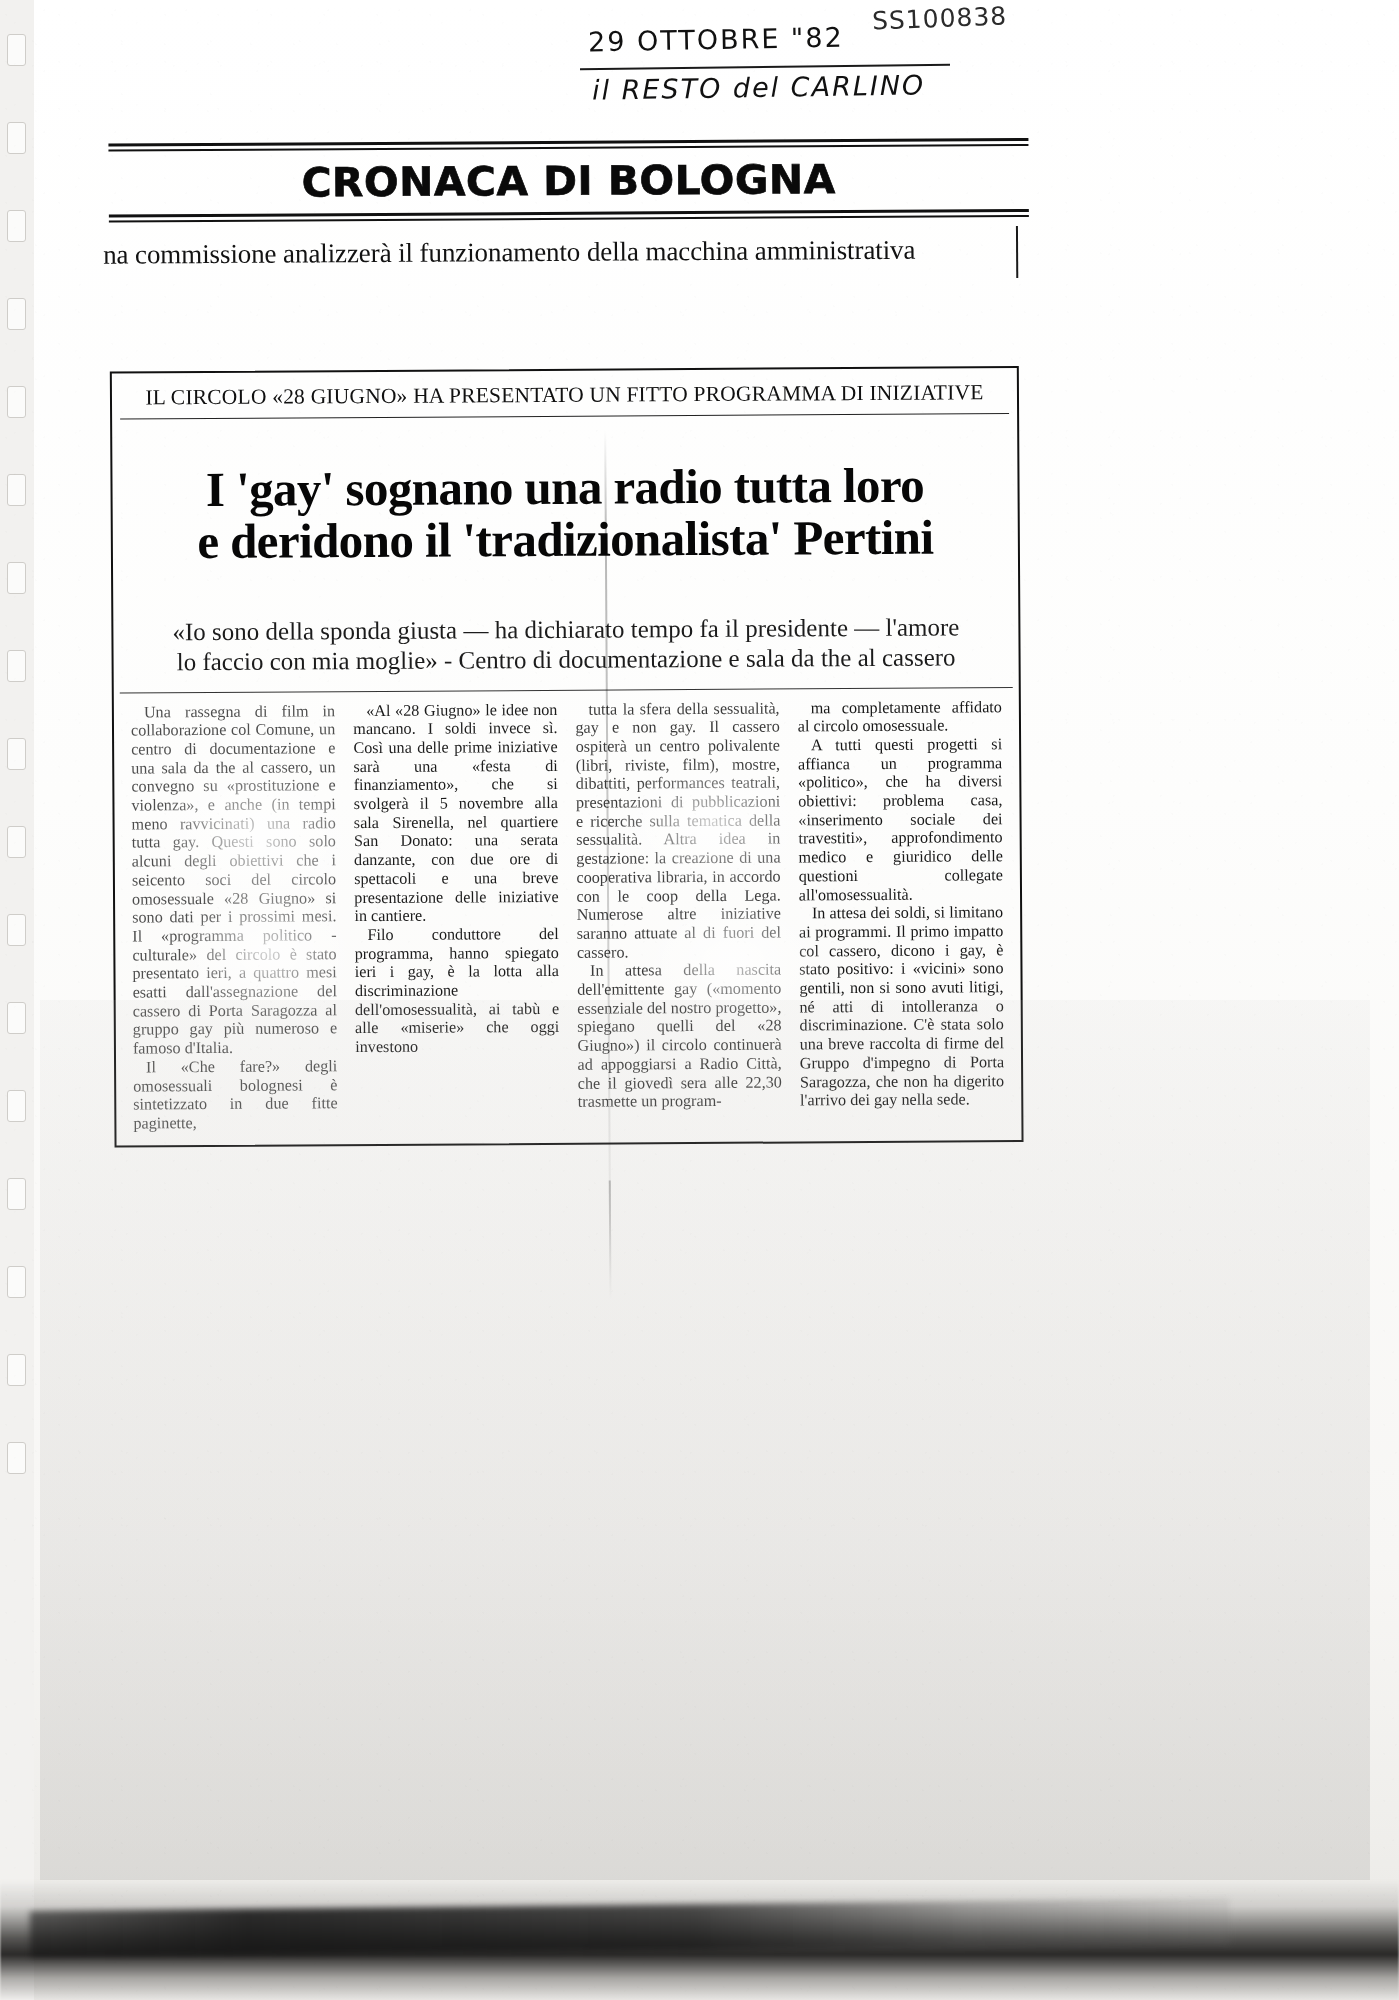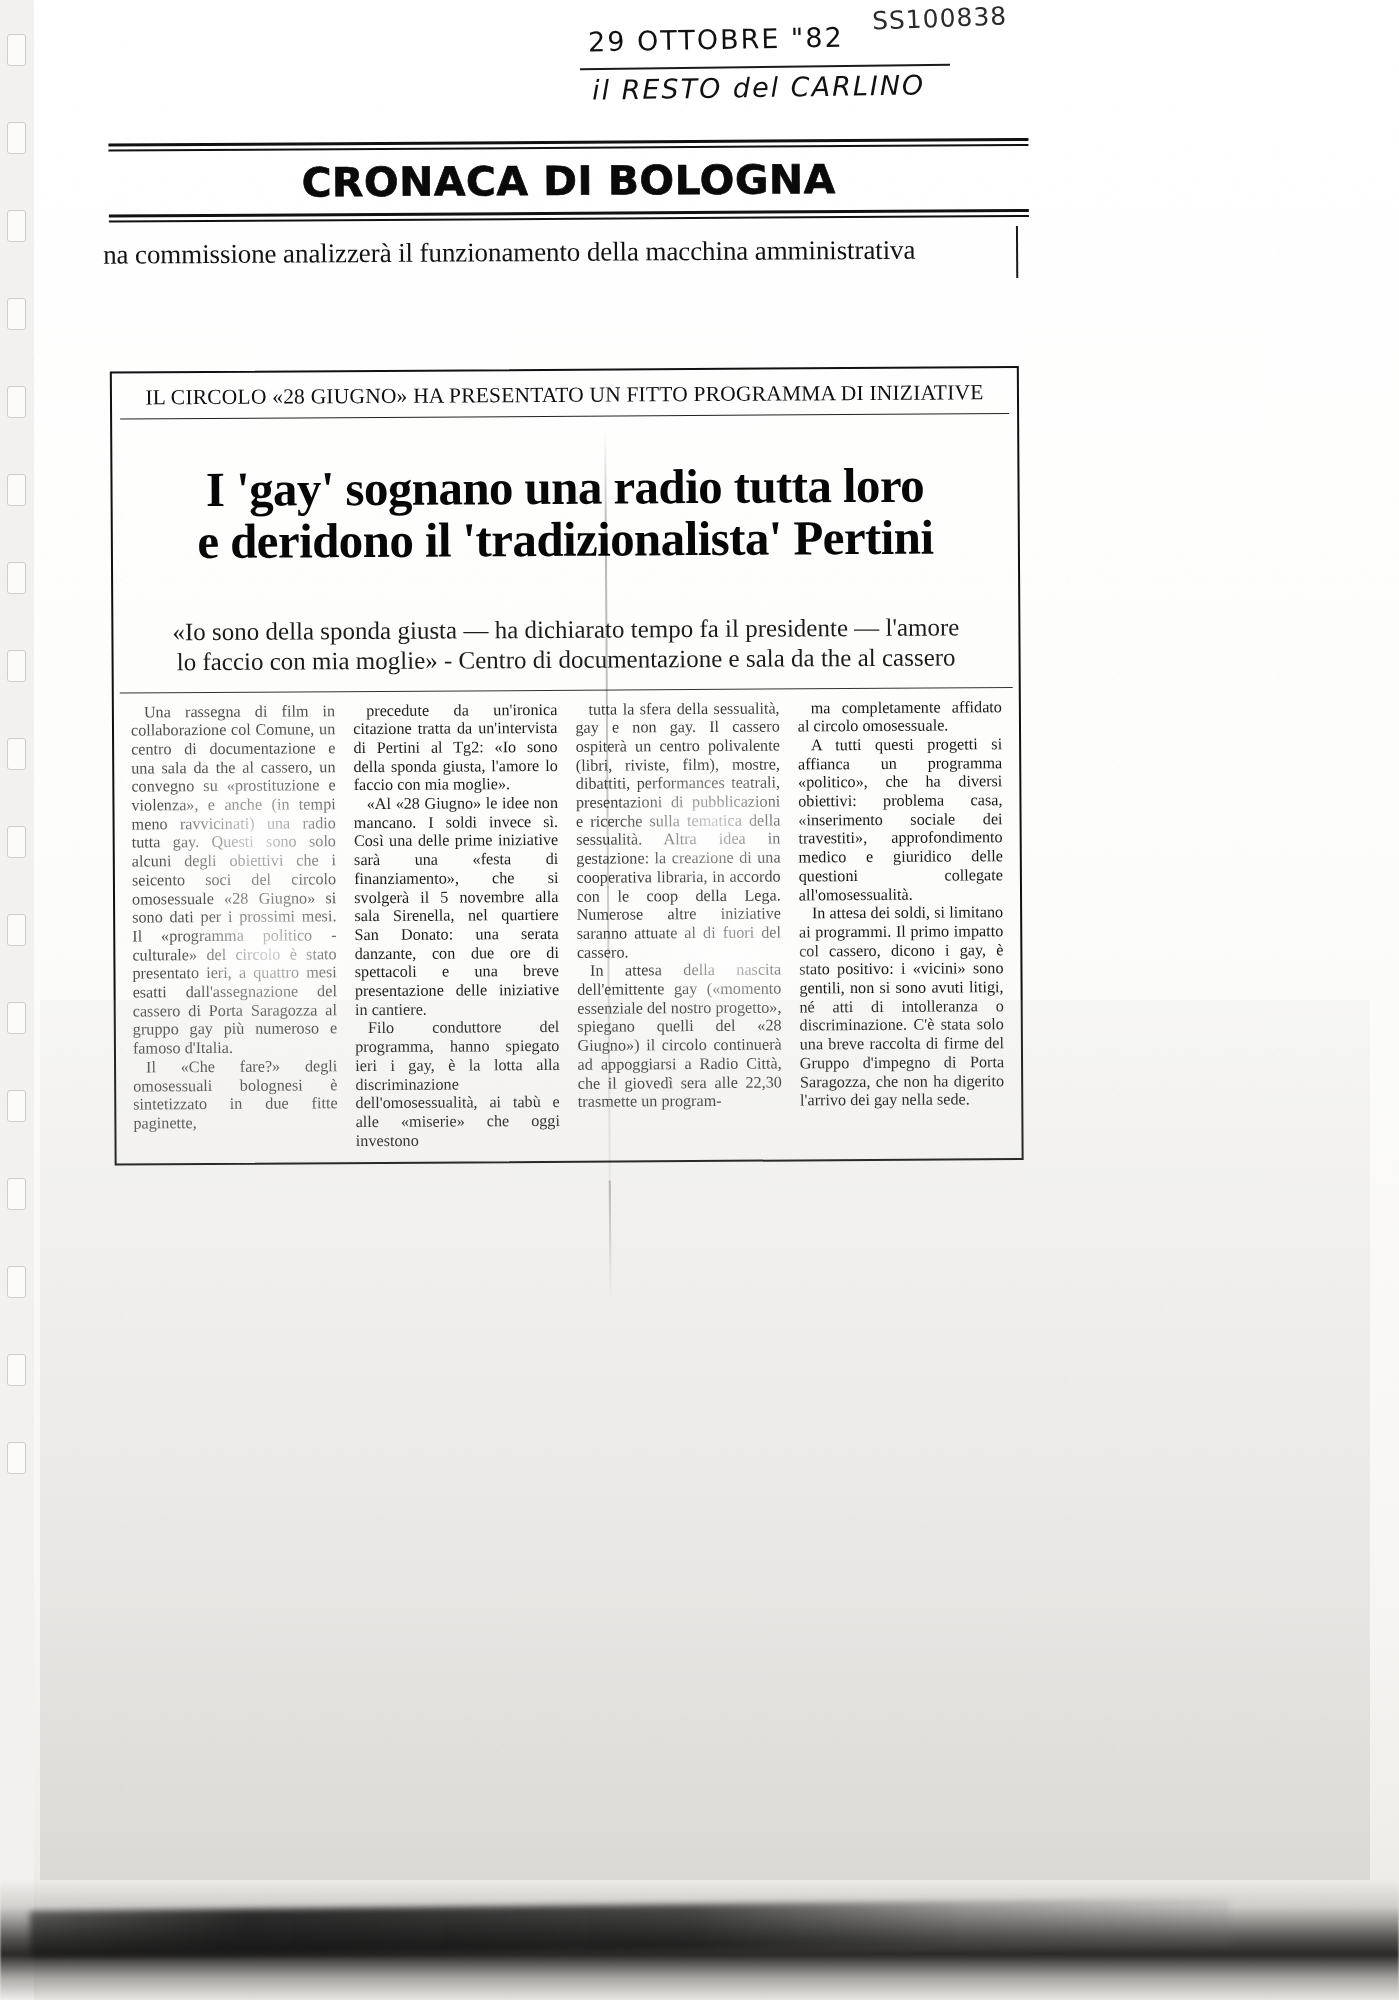--- a/index.html
+++ b/index.html
@@ -346,21 +346,20 @@
       </div>
 
       <div id="deck-rule"></div>
 
       <div id="columns">
         <div class="col" id="col-1">
             <p class="first">Una rassegna di film in collaborazione col Comune, un centro di documentazione e una sala da the al cassero, un convegno su «prostituzione e violenza», e anche (in tempi meno ravvicinati) una radio tutta gay. Questi sono solo alcuni degli obiettivi che i seicento soci del circolo omosessuale «28 Giugno» si sono dati per i prossimi mesi. Il «programma politico - culturale» del circolo è stato presentato ieri, a quattro mesi esatti dall'assegnazione del cassero di Porta Saragozza al gruppo gay più numeroso e famoso d'Italia.</p>
             <p>Il «Che fare?» degli omosessuali bolognesi è sintetizzato in due fitte paginette,</p>
           </div>
         <div class="col" id="col-2">
-            <p class="first">precedute da un'ironica citazione tratta da un'intervista di Pertini al Tg2: «Io sono della sponda giusta, l'amore lo faccio con mia moglie».</p>
             <p>«Al «28 Giugno» le idee non mancano. I soldi invece sì. Così una delle prime iniziative sarà una «festa di finanziamento», che si svolgerà il 5 novembre alla sala Sirenella, nel quartiere San Donato: una serata danzante, con due ore di spettacoli e una breve presentazione delle iniziative in cantiere.</p>
             <p>Filo conduttore del programma, hanno spiegato ieri i gay, è la lotta alla discriminazione dell'omosessualità, ai tabù e alle «miserie» che oggi investono</p>
           </div>
         <div class="col" id="col-3">
             <p class="first">tutta la sfera della sessualità, gay e non gay. Il cassero ospiterà un centro polivalente (libri, riviste, film), mostre, dibattiti, performances teatrali, presentazioni di pubblicazioni e ricerche sulla tematica della sessualità. Altra idea in gestazione: la creazione di una cooperativa libraria, in accordo con le coop della Lega. Numerose altre iniziative saranno attuate al di fuori del cassero.</p>
             <p>In attesa della nascita dell'emittente gay («momento essenziale del nostro progetto», spiegano quelli del «28 Giugno») il circolo continuerà ad appoggiarsi a Radio Città, che il giovedì sera alle 22,30 trasmette un program-</p>
           </div>
         <div class="col" id="col-4">
             <p class="first">ma completamente affidato al circolo omosessuale.</p>
             <p>A tutti questi progetti si affianca un programma «politico», che ha diversi obiettivi: problema casa, «inserimento sociale dei travestiti», approfondimento medico e giuridico delle questioni collegate all'omosessualità.</p>

